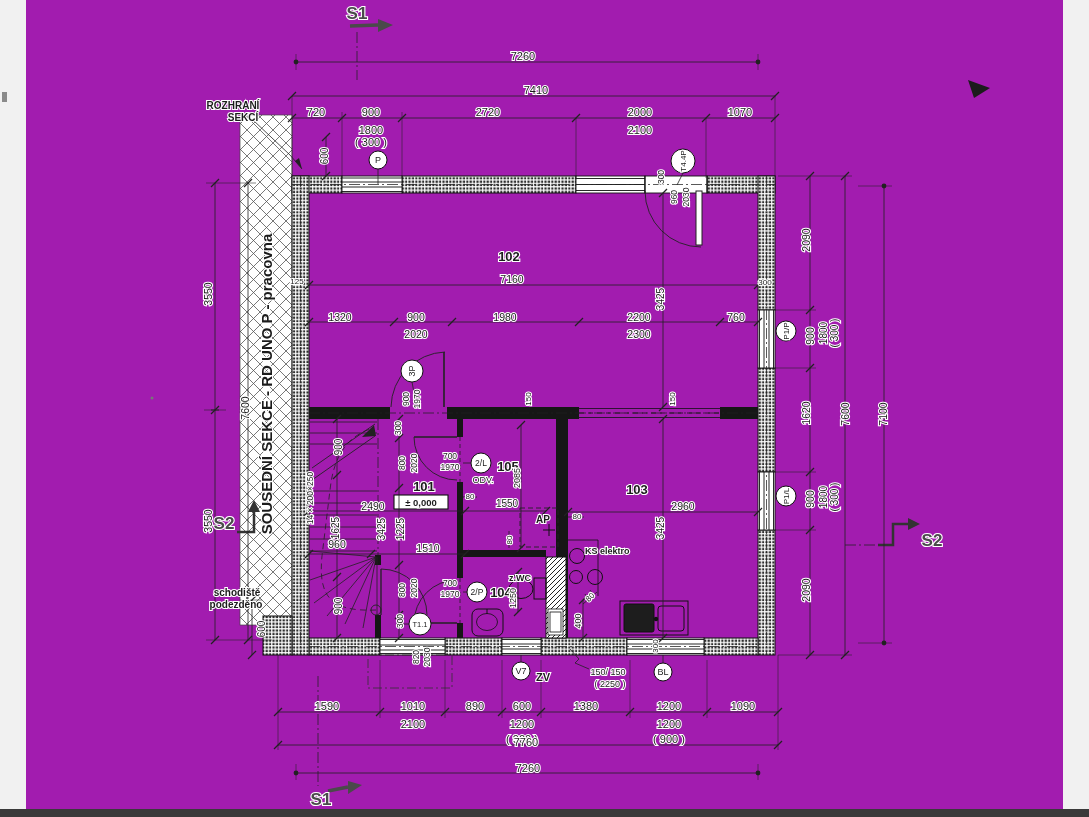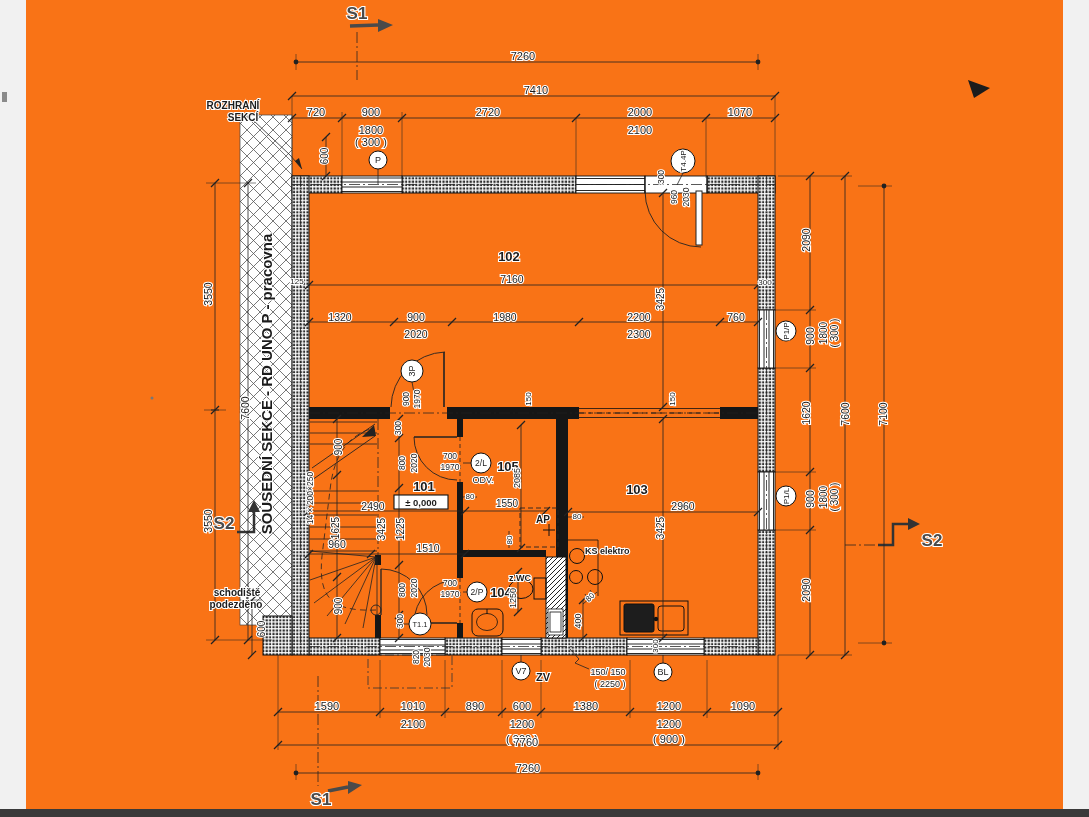--- a/index.html
+++ b/index.html
@@ -1,16 +1,16 @@
 <!DOCTYPE html>
 <html><head>
 <meta charset="utf-8">
 <style>
   html,body{margin:0;padding:0;background:#ffffff;font-family:"Liberation Sans",sans-serif;}
-  #stage{position:relative;width:1089px;height:817px;background:#f97316;overflow:hidden;}
+  #stage{position:relative;width:1089px;height:817px;background:#a21caf;overflow:hidden;}
   #plan-svg{position:absolute;left:0;top:0;}
   .edge{position:absolute;top:0;height:817px;background:#f1f1f1;}
   #bottom-bar{position:absolute;left:0;top:809px;width:1089px;height:8px;background:#3a3a3a;}
 </style>
 </head>
 <body>
 
 <div id="stage">
   <div class="edge" style="left:0;width:26px;"></div>
   <div class="edge" style="left:1063px;width:26px;"></div>

